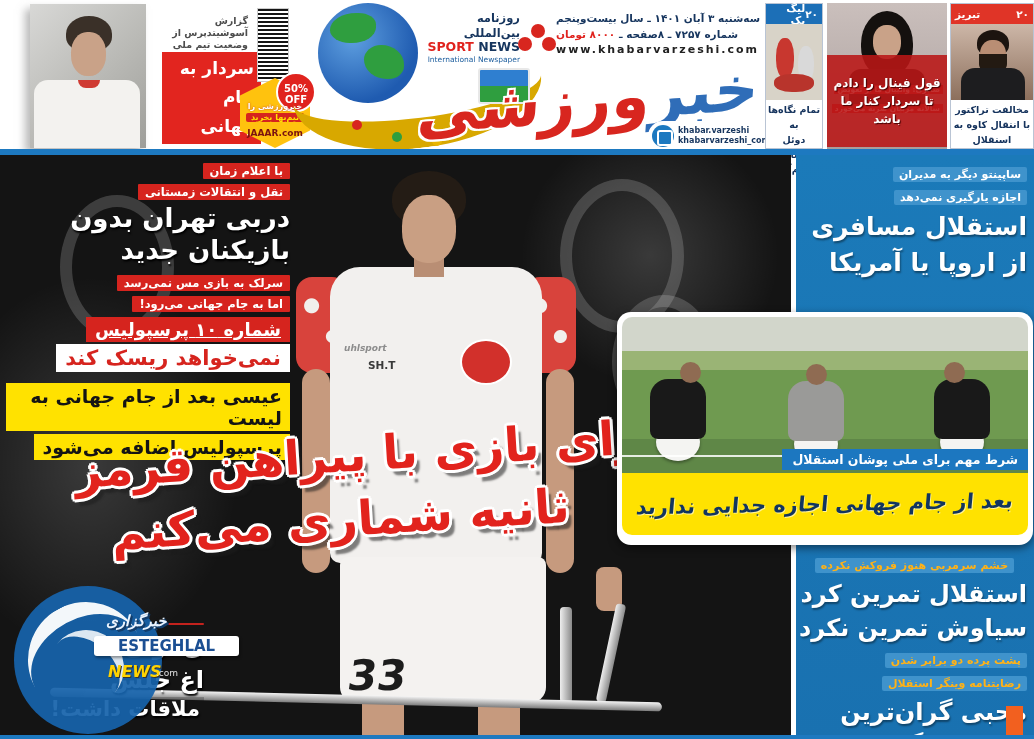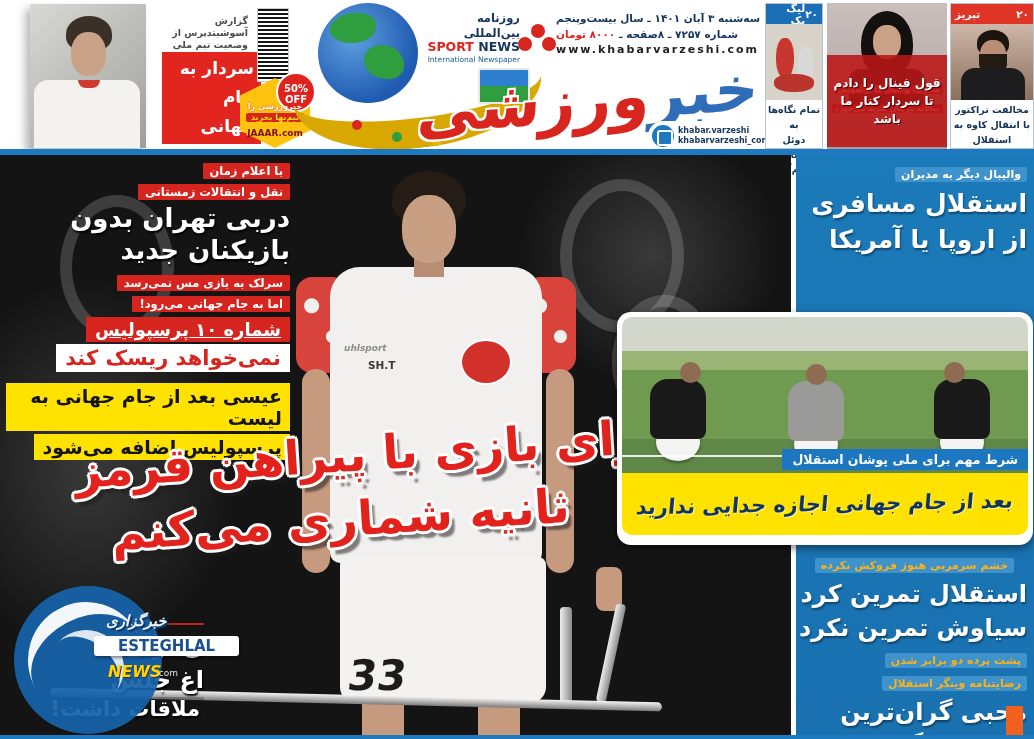--- a/index.html
+++ b/index.html
@@ -327,21 +327,22 @@
       <div class="abs wm-a2"></div>
     </div>
     <div class="abs wm-agency">خبرگزاری</div>
     <div class="abs wm-esteghlal">ESTEGHLAL</div>
     <div class="abs wm-news">NEWS</div>
     <div class="abs wm-com">.com</div>
   </div>
 
   <div class="abs rc">
     <div class="rc-pad">
-      <div class="chip-line"><span class="rc-chip">والیبال دیگر به مدیران</span></div>
+      <div class="chip-line"><span class="rc-chip">ساپینتو دیگر به مدیران</span></div>
+      <div class="chip-line"><span class="rc-chip">اجازه یارگیری نمی‌دهد</span></div>
       <div class="rc-h">استقلال مسافری</div>
       <div class="rc-h">از اروپا یا آمریکا</div>
     </div>
     <div class="rc-s2">
       <div class="chip-line"><span class="rc-chip or">خشم سرمربی هنوز فروکش نکرده</span></div>
       <div class="rc-h" style="font-size:24px;line-height:34px;">استقلال تمرین کرد</div>
       <div class="rc-h" style="font-size:24px;line-height:34px;">سیاوش تمرین نکرد</div>
     </div>
     <div class="rc-s3">
       <div class="chip-line"><span class="rc-chip or">پشت پرده دو برابر شدن</span></div>

